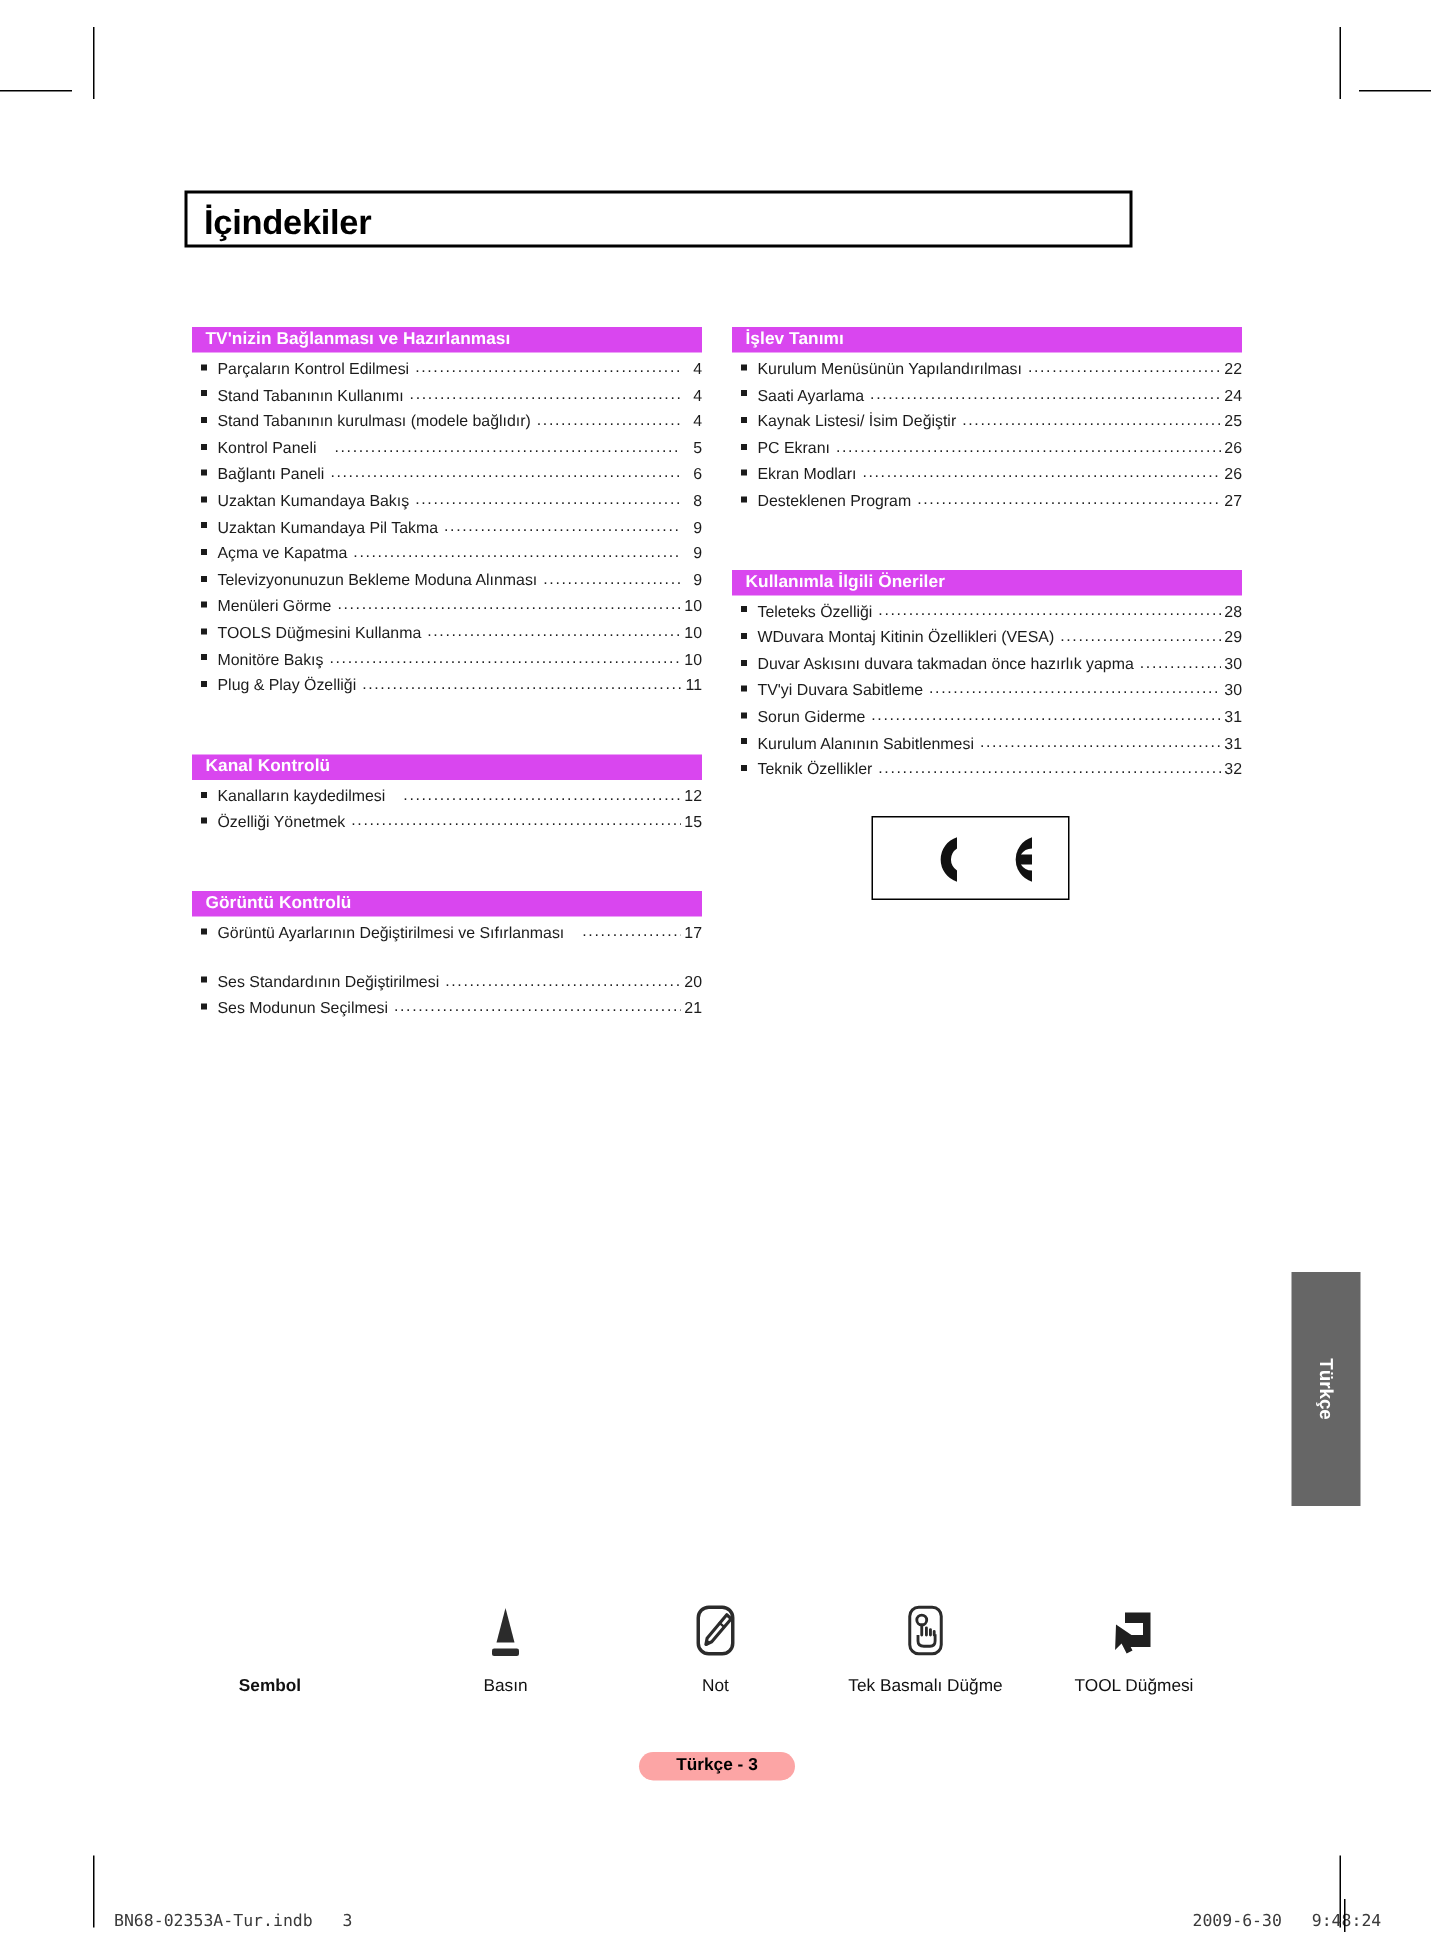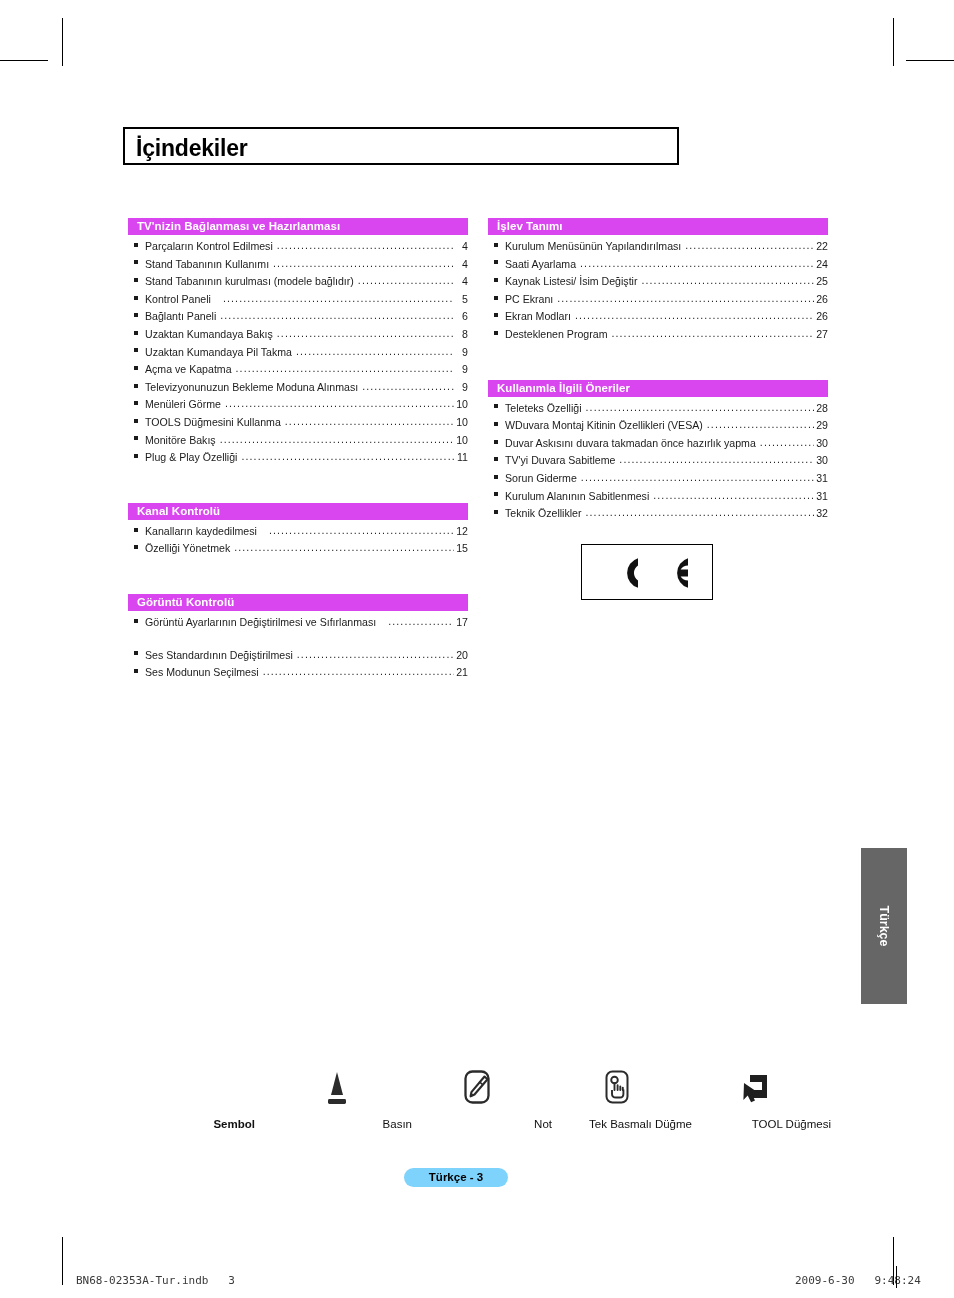--- a/index.html
+++ b/index.html
@@ -22,21 +22,21 @@
     background: #000;
   }
   .crop-v { width: 1px; height: 48px; }
   .crop-h { height: 1px; width: 48px; }
 
   
   .title-box {
     position: absolute;
     left: 123px;
     top: 127px;
-    width: 556px;
+    width: 632px;
     height: 38px;
     border: 2px solid #000;
     box-sizing: border-box;
   }
   .title-text {
     position: absolute;
     left: 11px;
     top: 4px;
     font-size: 23px;
     font-weight: bold;
@@ -164,33 +164,32 @@
     display: flex;
     align-items: flex-end;
     justify-content: center;
   }
   .sym-label {
     font-size: 11.5px;
     line-height: 16px;
     margin-top: 8px;
     color: #111;
     white-space: nowrap;
-    text-align: right;
   }
   .sym-cell.sembol .sym-label { font-weight: bold; }
 
   
   .page-pill {
     position: absolute;
-    left: 404px;
+    left: 426px;
     top: 1168px;
     width: 104px;
     height: 19px;
     border-radius: 10px;
-    background: #7dd3fc;
+    background: #fca5a5;
     color: #000;
     font-size: 11.5px;
     font-weight: bold;
     text-align: center;
     line-height: 19px;
   }
 
   
   .footer-left, .footer-right {
     position: absolute;

